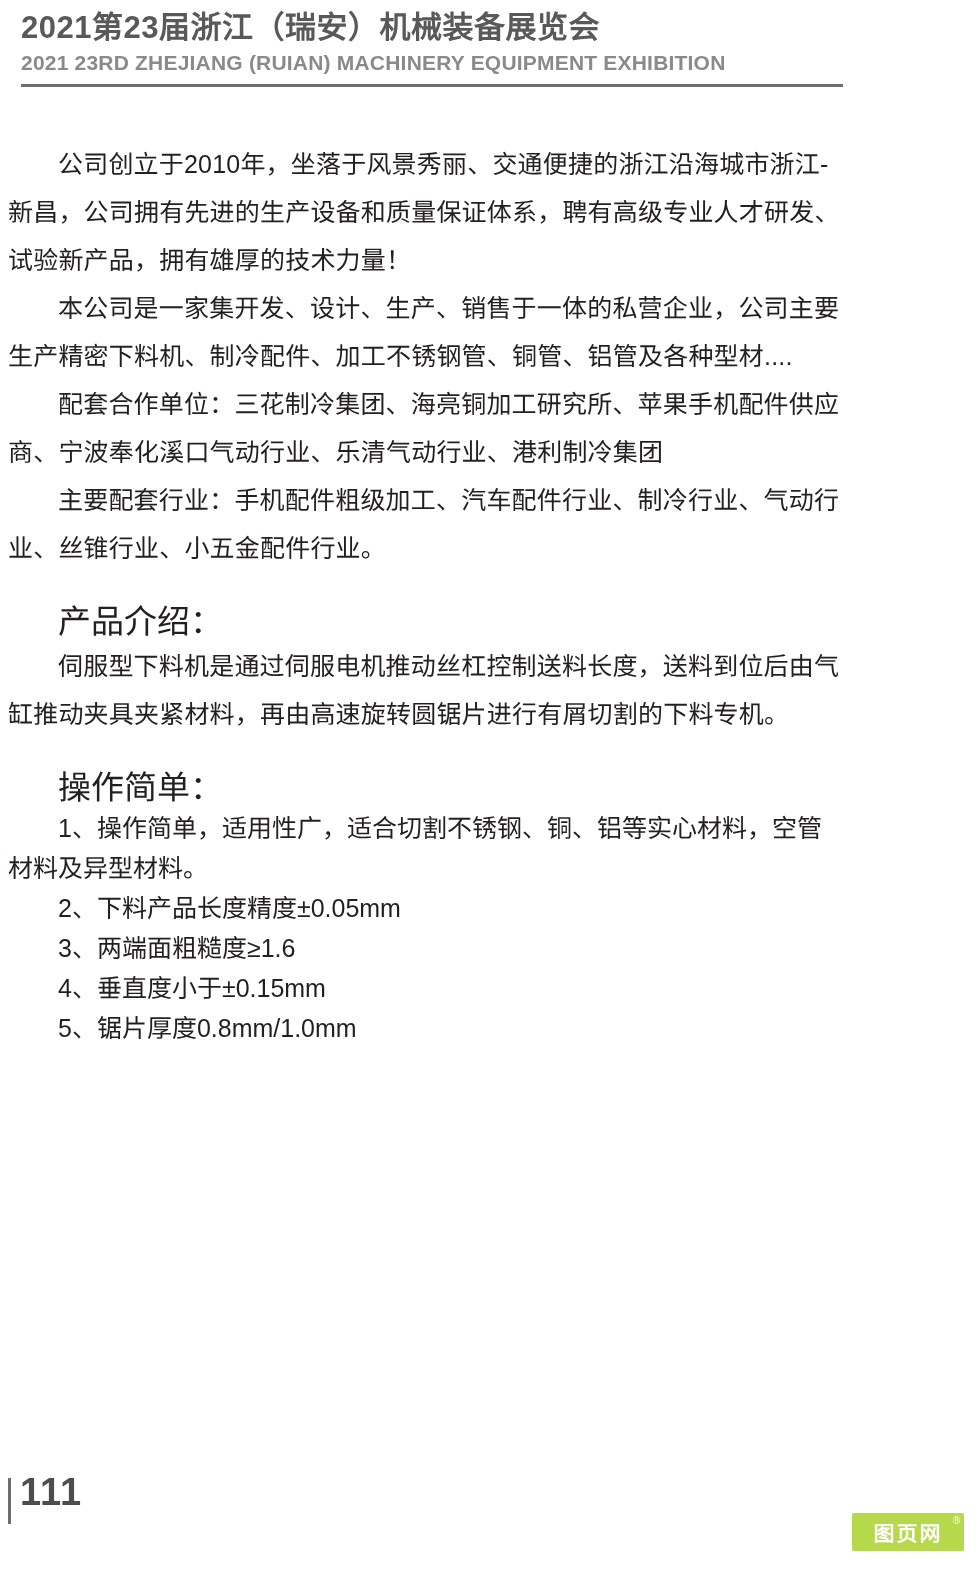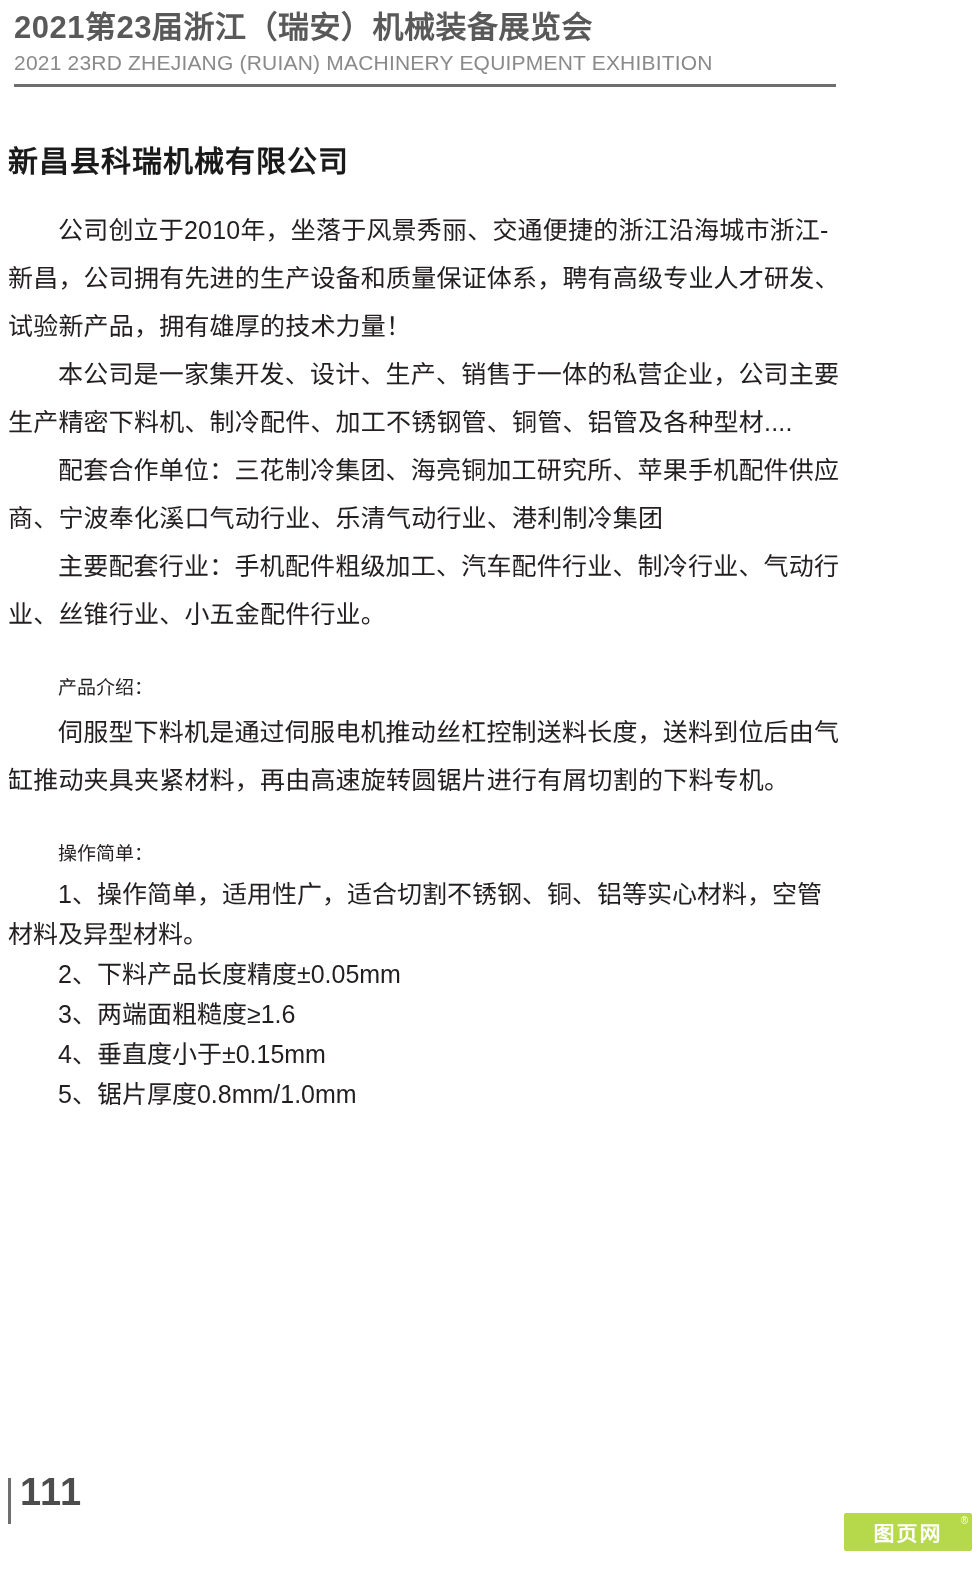--- a/index.html
+++ b/index.html
@@ -15,35 +15,35 @@
     color: #231f20;
     overflow: hidden;
   }
 
   
   .page-header {
     position: absolute;
     left: 0;
     top: 0;
     width: 830px;
-    padding-left: 14px;
+    padding-left: 21px;
     box-sizing: border-box;
   }
   .header-title-cn {
     font-size: 31px;
     font-weight: bold;
     letter-spacing: 0.5px;
     color: #595959;
     line-height: 40px;
     margin: 8px 0 0 0;
     white-space: nowrap;
   }
   .header-title-en {
     font-size: 21px;
-    font-weight: normal;
+    font-weight: bold;
     letter-spacing: 0.2px;
     color: #8a8a8a;
     line-height: 26px;
     margin: 2px 0 0 0;
     white-space: nowrap;
   }
   .header-rule {
     margin-top: 8px;
     width: 822px;
     height: 3px;
@@ -70,21 +70,21 @@
     line-height: 48px;
     color: #231f20;
     margin: 0;
     text-indent: 50px;
     letter-spacing: 0.2px;
   }
   .gap-block {
     height: 30px;
   }
   .section-label {
-    font-size: 19px;
+    font-size: 33px;
     line-height: 40px;
     color: #231f20;
     text-indent: 50px;
     margin: 0;
   }
   .list-line {
     font-size: 25px;
     line-height: 40px;
     color: #231f20;
     margin: 0;
@@ -116,21 +116,21 @@
     right: 14px;
     bottom: 10px;
     width: 116px;
     height: 60px;
     display: flex;
     flex-direction: column;
     align-items: center;
     justify-content: center;
   }
   .wm-box {
-    width: 128px;
+    width: 112px;
     height: 38px;
     background: #b6d94c;
     display: flex;
     align-items: center;
     justify-content: center;
     position: relative;
     border-radius: 2px;
   }
   .wm-box .wm-text {
     color: #ffffff;
@@ -150,21 +150,20 @@
 <body>
 
 <div class="page-header">
   <div class="header-title-cn">2021第23届浙江（瑞安）机械装备展览会</div>
   <div class="header-title-en">2021 23RD ZHEJIANG (RUIAN) MACHINERY EQUIPMENT EXHIBITION</div>
   <div class="header-rule"></div>
 </div>
 
 <div class="content">
 
-  <h1 class="company-name">新昌县科瑞机械有限公司</h1>
 
   <p class="para">公司创立于2010年，坐落于风景秀丽、交通便捷的浙江沿海城市浙江-新昌，公司拥有先进的生产设备和质量保证体系，聘有高级专业人才研发、试验新产品，拥有雄厚的技术力量！</p>
   <p class="para">本公司是一家集开发、设计、生产、销售于一体的私营企业，公司主要生产精密下料机、制冷配件、加工不锈钢管、铜管、铝管及各种型材....</p>
   <p class="para">配套合作单位：三花制冷集团、海亮铜加工研究所、苹果手机配件供应商、宁波奉化溪口气动行业、乐清气动行业、港利制冷集团</p>
   <p class="para">主要配套行业：手机配件粗级加工、汽车配件行业、制冷行业、气动行业、丝锥行业、小五金配件行业。</p>
 
   <div class="gap-block"></div>
 
   <p class="section-label">产品介绍：</p>
   <p class="para">伺服型下料机是通过伺服电机推动丝杠控制送料长度，送料到位后由气缸推动夹具夹紧材料，再由高速旋转圆锯片进行有屑切割的下料专机。</p>

